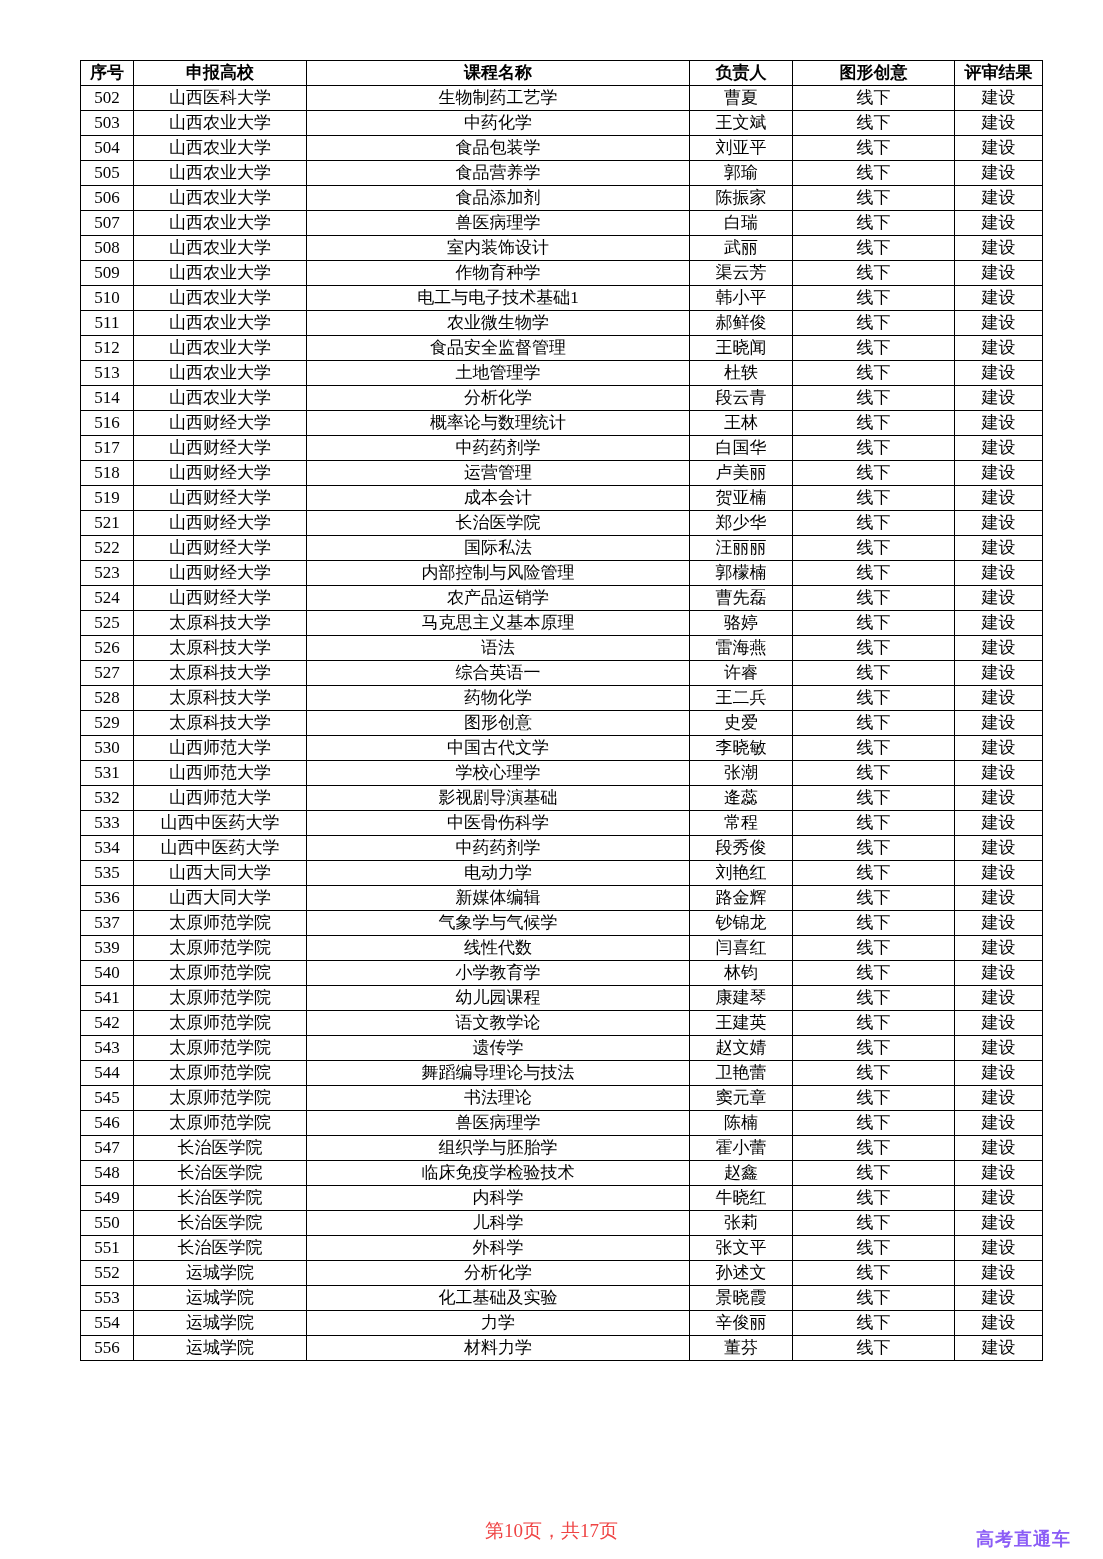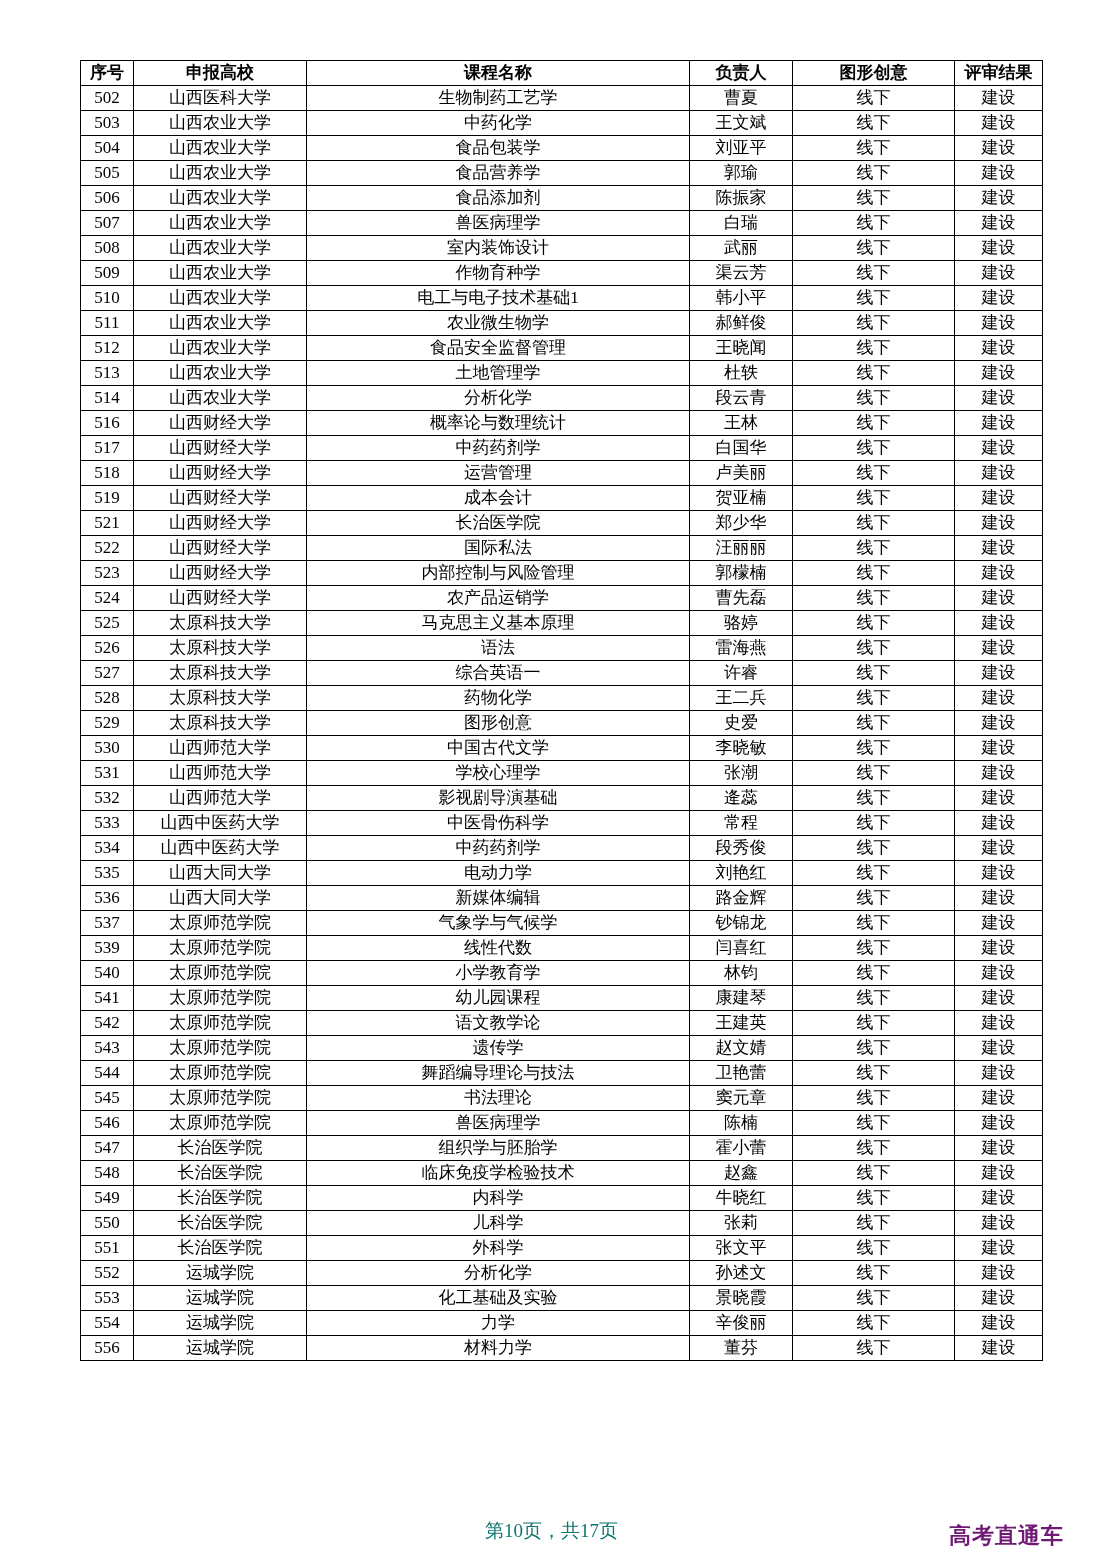--- a/index.html
+++ b/index.html
@@ -47,29 +47,29 @@
   col.c-person { width: 103px; }
   col.c-type   { width: 162px; }
   col.c-result { width: 88px; }
   .footer-pageinfo {
     position: absolute;
     left: 0;
     width: 1103px;
     top: 1518px;
     text-align: center;
     font-size: 19px;
-    color: #0f766e;
+    color: #ef4444;
   }
   .watermark {
     position: absolute;
-    right: 39px;
+    right: 32px;
     bottom: 8px;
-    font-size: 22px;
+    font-size: 18px;
     font-weight: bold;
-    color: #701a75;
+    color: #8b5cf6;
     font-family: "Liberation Sans", "DejaVu Sans", sans-serif;
     letter-spacing: 1px;
   }
 </style>
 </head>
 <body>
 
 <div class="page">
 
   <table class="course-table">

